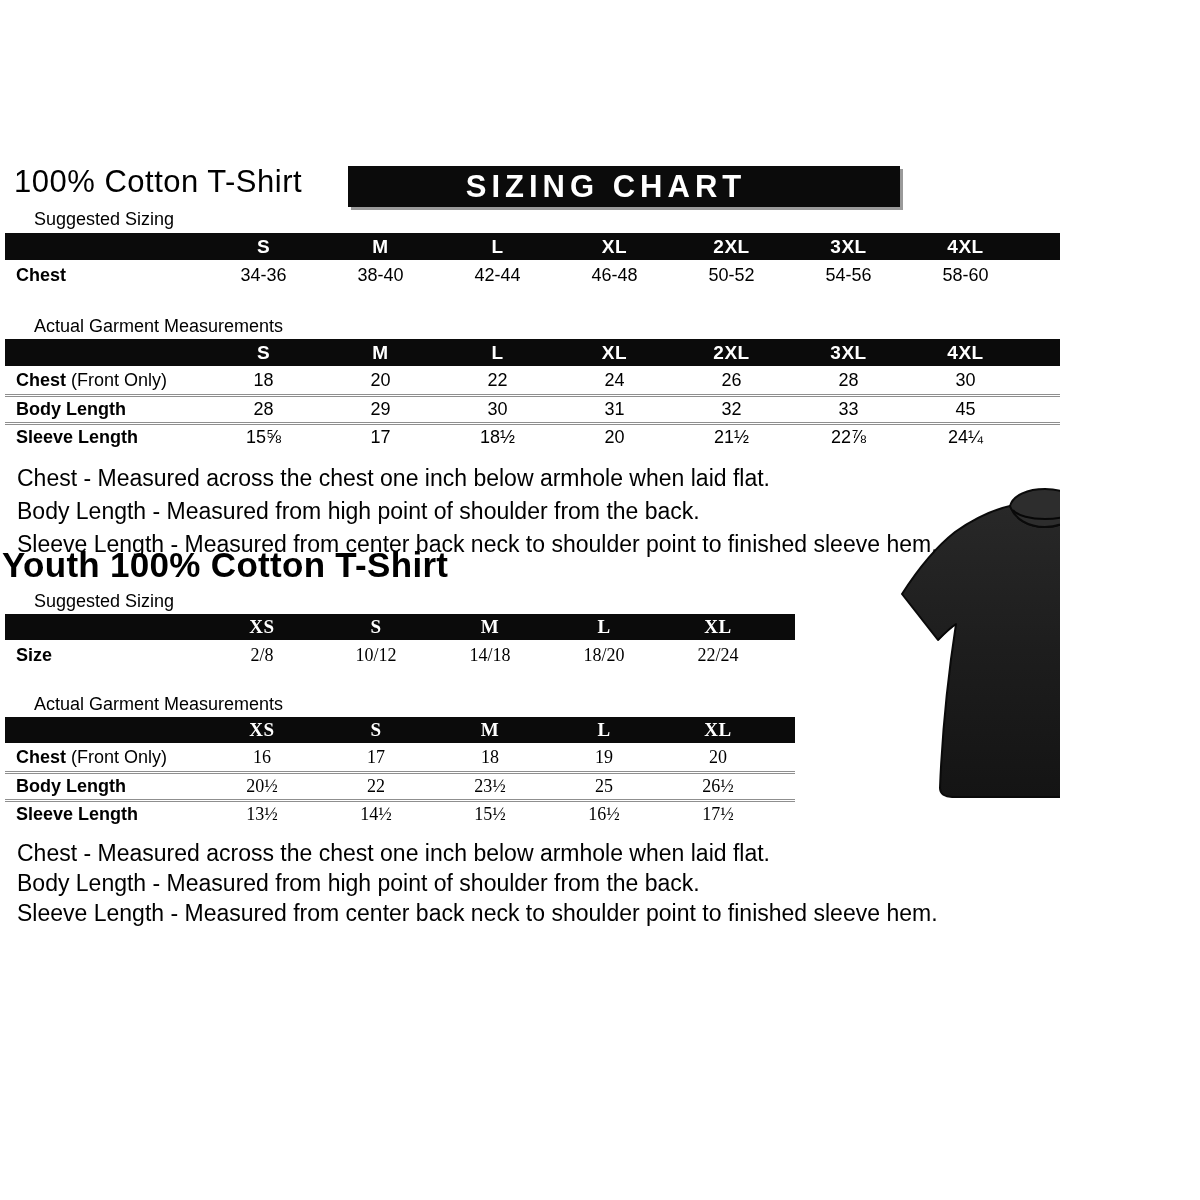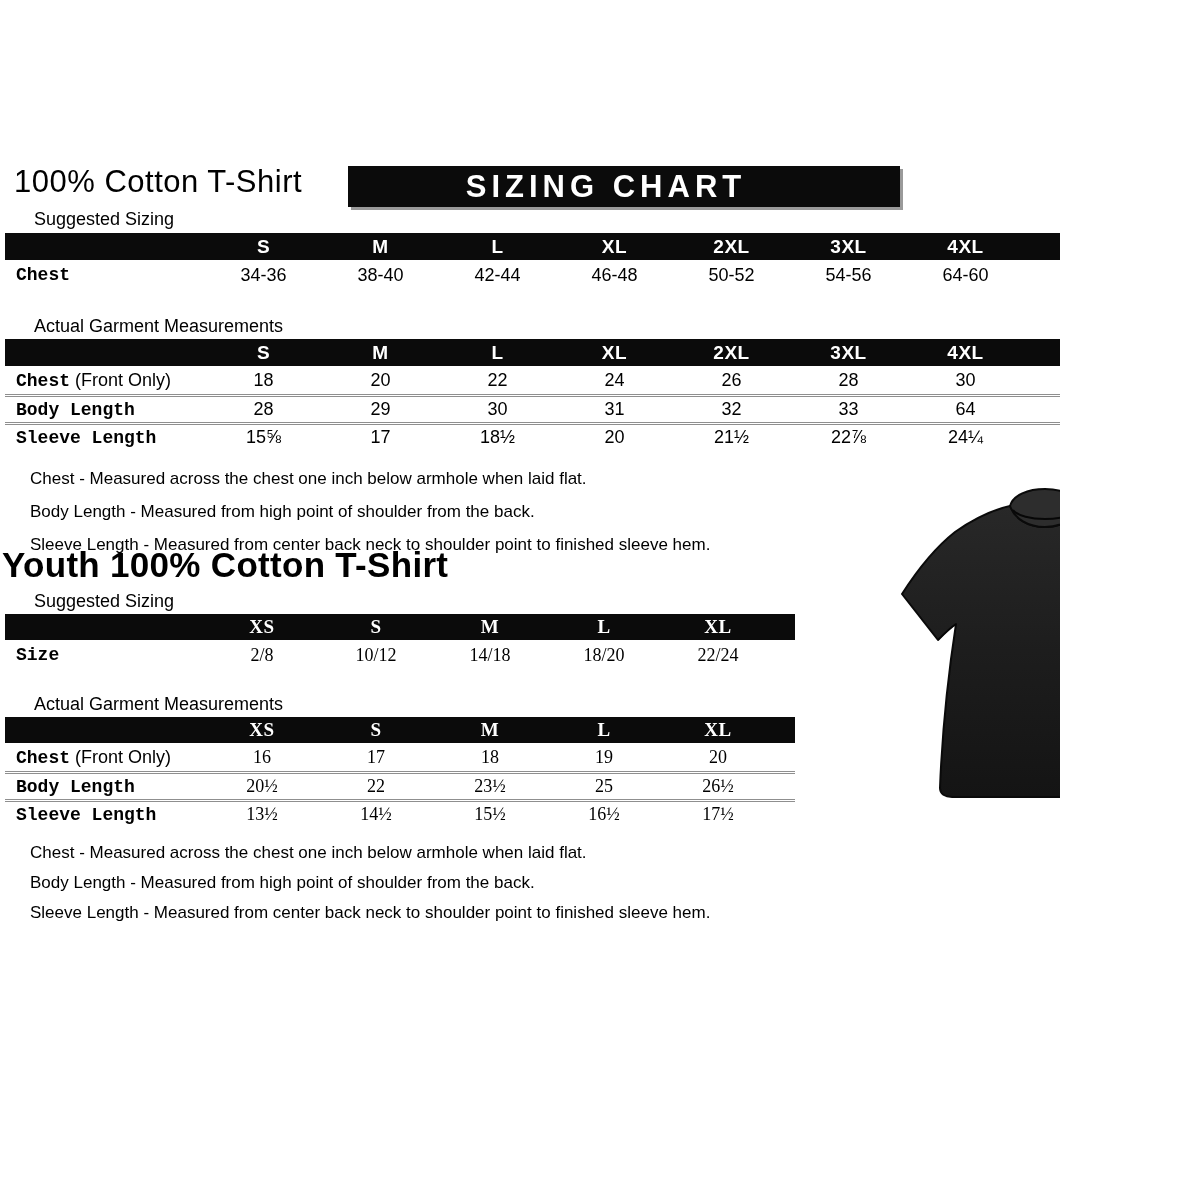--- a/index.html
+++ b/index.html
@@ -17,40 +17,40 @@
   #adult-sug-label{top:209px;}
   #adult-act-label{top:316px;}
   #youth-sug-label{top:591px;}
   #youth-act-label{top:694px;}
 
   .tbl{position:absolute;left:5px;}
   .t-row{display:flex;align-items:center;box-sizing:border-box;}
   .t-header{background:#0b0b0b;color:#fff;font-weight:700;}
   .t-header .cell{font-size:19px;letter-spacing:0.5px;}
   .label-cell{width:200px;padding-left:11px;box-sizing:border-box;font-size:18px;white-space:nowrap;}
-  .b{font-weight:700;font-family:Liberation Mono, monospace;}
+  .b{font-weight:700;}
   .cell{text-align:center;font-size:18px;}
   .adult .cell{width:117px;}
   .youth-t .cell{width:114px;font-family:Liberation Serif, serif;}
   .sep{border-top:3px double #8f8f8f;}
 
   #adult-sug{top:233px;width:1165px;}
   #adult-sug .t-header{height:27px;}
   #adult-sug .t-data{height:30px;}
   #adult-act{top:339px;width:1165px;}
   #adult-act .t-header{height:27px;}
   #adult-act .t-data{height:28px;}
   #youth-sug{top:614px;width:790px;}
   #youth-sug .t-header{height:26px;}
   #youth-sug .t-data{height:30px;}
   #youth-act{top:717px;width:790px;}
   #youth-act .t-header{height:26px;}
   #youth-act .t-data{height:28px;}
 
-  .notes{position:absolute;left:30px;font-size:17px;}
+  .notes{position:absolute;left:17px;font-size:23px;}
   #adult-notes{top:462px;}
   #adult-notes div{line-height:33px;}
   #youth-notes{top:838px;}
   #youth-notes div{line-height:30px;}
 
   .youth-title{position:absolute;left:2px;top:545px;font-size:35px;font-weight:700;letter-spacing:0.3px;}
 
   .tshirt{position:absolute;left:892px;top:476px;width:306px;height:330px;}
 </style>
 </head>
@@ -77,21 +77,21 @@
       <div class="cell">5XL</div>
     </div>
     <div class="t-row t-data">
       <div class="label-cell b">Chest</div>
       <div class="cell">34-36</div>
       <div class="cell">38-40</div>
       <div class="cell">42-44</div>
       <div class="cell">46-48</div>
       <div class="cell">50-52</div>
       <div class="cell">54-56</div>
-      <div class="cell">64-60</div>
+      <div class="cell">58-60</div>
       <div class="cell">62-64</div>
     </div>
   </div>
 
   <div class="section-label" id="adult-act-label">Actual Garment Measurements</div>
   <div class="tbl adult" id="adult-act">
     <div class="t-row t-header">
       <div class="label-cell"></div>
       <div class="cell">S</div>
       <div class="cell">M</div>
@@ -114,21 +114,21 @@
       <div class="cell">32</div>
     </div>
     <div class="t-row t-data sep">
       <div class="label-cell"><span class="b">Body Length</span></div>
       <div class="cell">28</div>
       <div class="cell">29</div>
       <div class="cell">30</div>
       <div class="cell">31</div>
       <div class="cell">32</div>
       <div class="cell">33</div>
-      <div class="cell">64</div>
+      <div class="cell">45</div>
       <div class="cell">35</div>
     </div>
     <div class="t-row t-data sep">
       <div class="label-cell"><span class="b">Sleeve Length</span></div>
       <div class="cell">15⅝</div>
       <div class="cell">17</div>
       <div class="cell">18½</div>
       <div class="cell">20</div>
       <div class="cell">21½</div>
       <div class="cell">22⅞</div>

